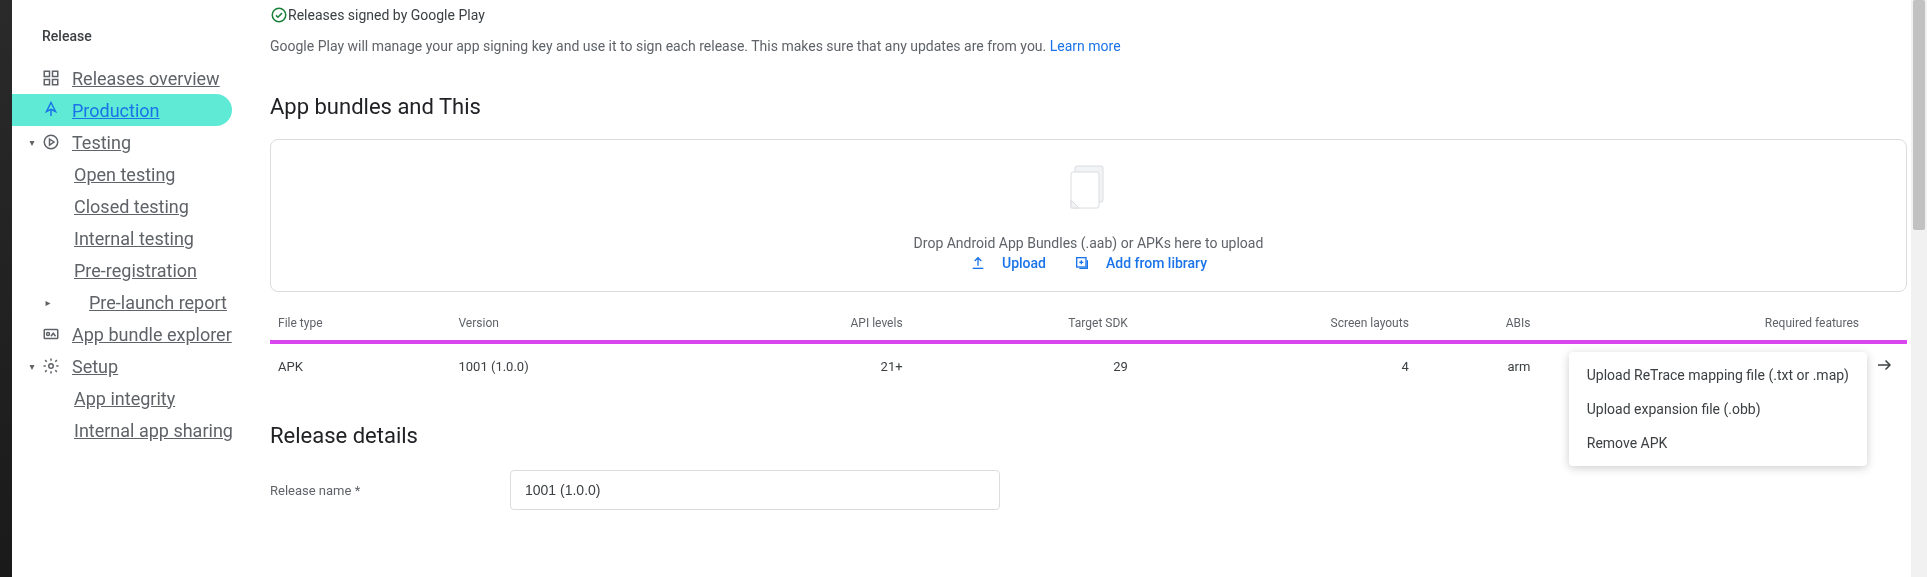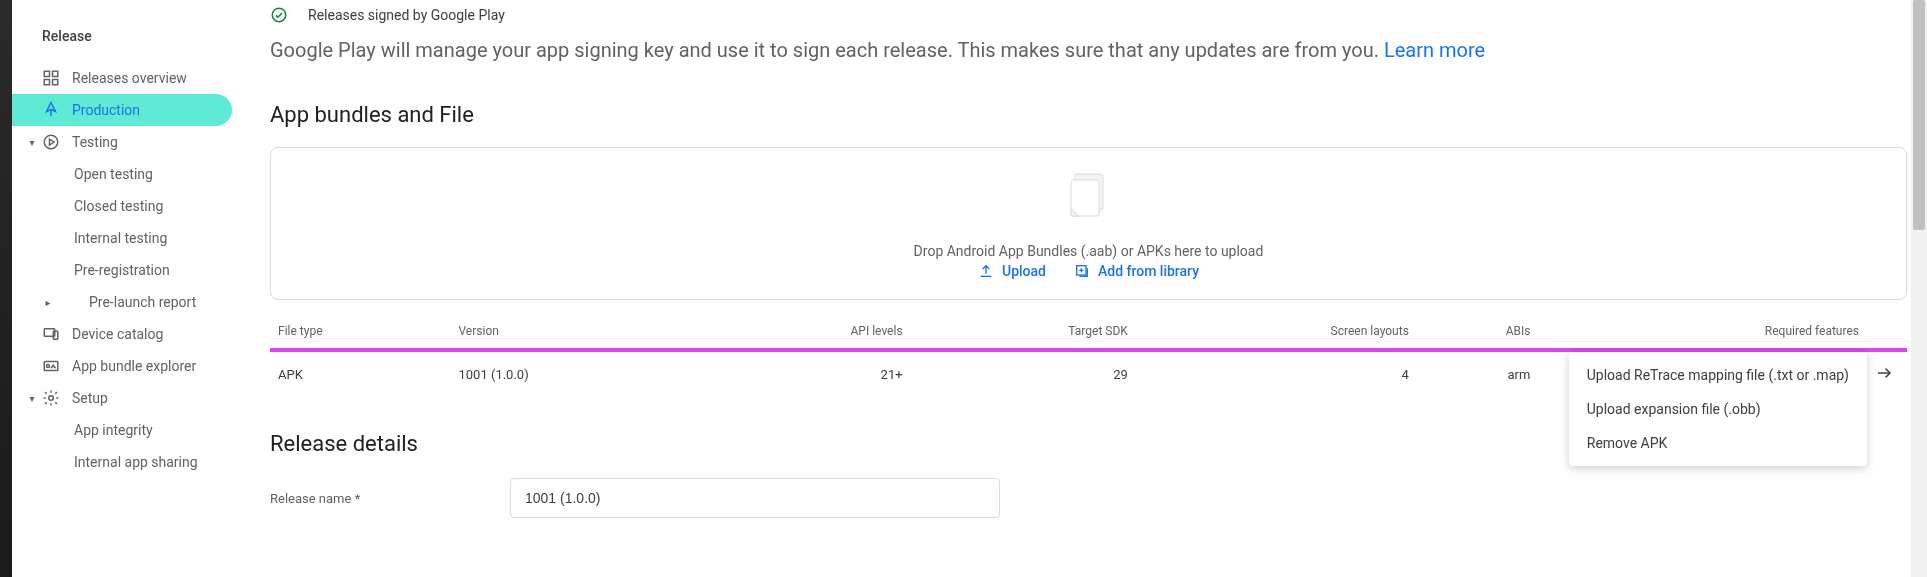--- a/index.html
+++ b/index.html
@@ -55,44 +55,44 @@
     margin-right: 4px;
   }
   .sidebar-item .icon {
     width: 30px;
     display: flex;
     align-items: center;
     justify-content: flex-start;
     color: inherit;
   }
   .sidebar-item .icon svg { width: 18px; height: 18px; }
-  .sidebar-item .label { font-size: 14px; }
+  .sidebar-item .label { font-size: 18px; text-decoration: underline; }
   .sidebar-item.selected .label { color: #1a73e8; }
 
   .main {
     flex: 1;
     padding: 6px 20px 0 34px;
     overflow: hidden;
     position: relative;
   }
   .signing-row {
     display: flex;
     align-items: center;
-    gap: 20px;
+    gap: 0;
     color: #3c4043;
     font-size: 14px;
     margin-bottom: 14px;
   }
   .signing-row .check {
     color: #188038;
     display: flex;
   }
   .signing-desc {
     color: #5f6368;
-    font-size: 20px;
+    font-size: 14px;
     margin-bottom: 40px;
   }
   .signing-desc a { color: #1a73e8; text-decoration: none; cursor: pointer; }
 
   h2.section-h {
     font-size: 22px;
     font-weight: 400;
     color: #202124;
     margin-bottom: 20px;
   }
@@ -105,21 +105,21 @@
     flex-direction: column;
     align-items: center;
     margin-bottom: 14px;
   }
   .dropzone .stack-icon { margin-bottom: 14px; }
   .dropzone .dz-text { color: #5f6368; font-size: 14px; margin-bottom: 4px; }
   .dz-actions { display: flex; gap: 28px; }
   .dz-btn {
     display: flex;
     align-items: center;
-    gap: 8px;
+    gap: 16px;
     color: #1a73e8;
     font-size: 14px;
     font-weight: 500;
     cursor: pointer;
   }
   .dz-btn svg { width: 16px; height: 16px; }
 
   table.bundle-table {
     width: 100%;
     border-collapse: collapse;
@@ -252,29 +252,20 @@
   </div>
   <div class="sidebar-item child">
     <span class="label">Pre-registration</span>
   </div>
 
   <div class="sidebar-item" style="padding-left:30px">
     <span class="expand">▸</span>
     <span class="label" style="margin-left:31px">Pre-launch report</span>
   </div>
 
-  <div class="sidebar-item top">
-    <span class="icon">
-      <svg viewBox="0 0 24 24" fill="none" stroke="currentColor" stroke-width="2">
-          <rect x="3" y="5" width="14" height="10" rx="1"></rect>
-          <rect x="15" y="8" width="6" height="11" rx="1"></rect>
-        </svg>
-    </span>
-    <span class="label">Device catalog</span>
-  </div>
 
   <div class="sidebar-item top">
     <span class="icon">
       <svg viewBox="0 0 24 24" fill="none" stroke="currentColor" stroke-width="2">
           <rect x="3" y="6" width="18" height="12" rx="1"></rect>
           <circle cx="8" cy="12" r="2"></circle>
           <path d="M12 15 l3-4 3 4"></path>
         </svg>
     </span>
     <span class="label">App bundle explorer</span>
@@ -306,21 +297,21 @@
           <circle cx="12" cy="12" r="9"></circle>
           <path d="M8 12.5l2.5 2.5L16 9.5"></path>
         </svg>
     </span>
     <span>Releases signed by Google Play</span>
   </div>
   <div class="signing-desc">
     <span>Google Play will manage your app signing key and use it to sign each release. This makes sure that any updates are from you. </span><a>Learn more</a>
   </div>
 
-  <h2 class="section-h">App bundles and File</h2>
+  <h2 class="section-h">App bundles and This</h2>
 
   <div class="dropzone">
     <div class="stack-icon">
       <svg width="48" height="56" viewBox="0 0 48 56">
         <rect x="10" y="4" width="28" height="36" rx="2" fill="#f1f3f4" stroke="#dadce0"></rect>
         <rect x="6" y="10" width="28" height="36" rx="2" fill="#fff" stroke="#dadce0"></rect>
         <path d="M6 38 L14 46 L6 46 Z" fill="#f1f3f4" stroke="#dadce0"></path>
       </svg>
     </div>
     <div class="dz-text">Drop Android App Bundles (.aab) or APKs here to upload</div>

